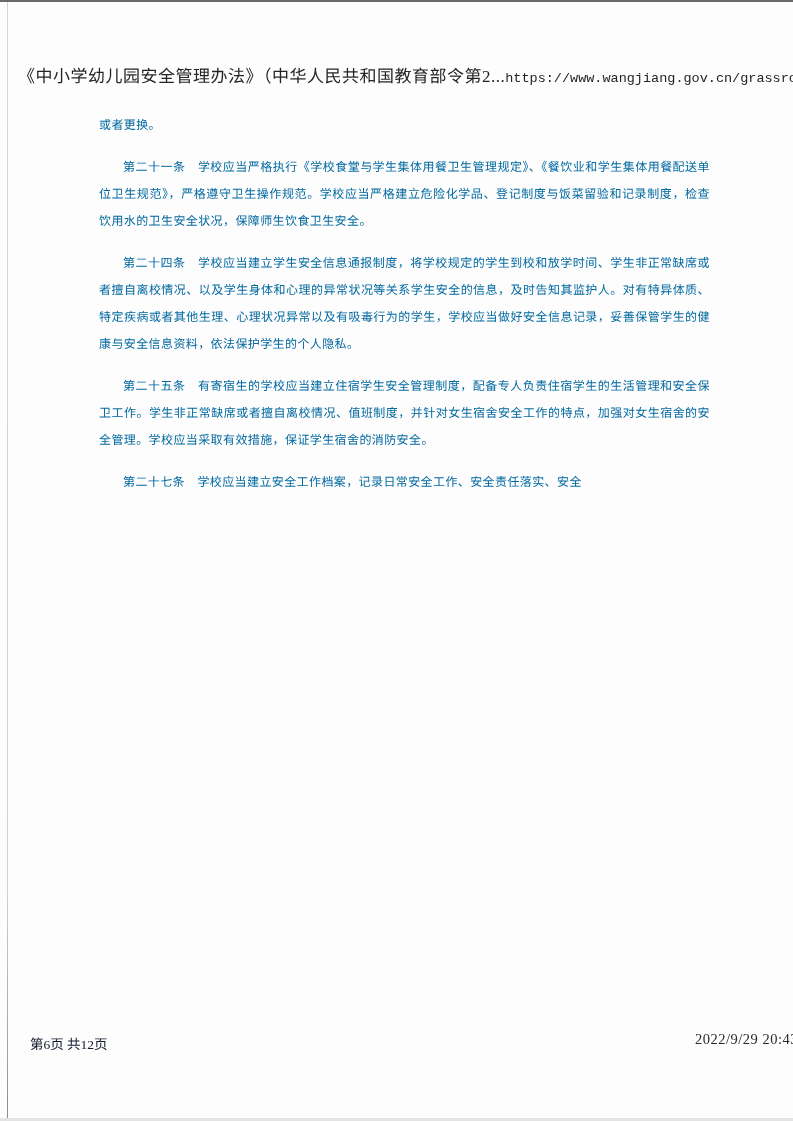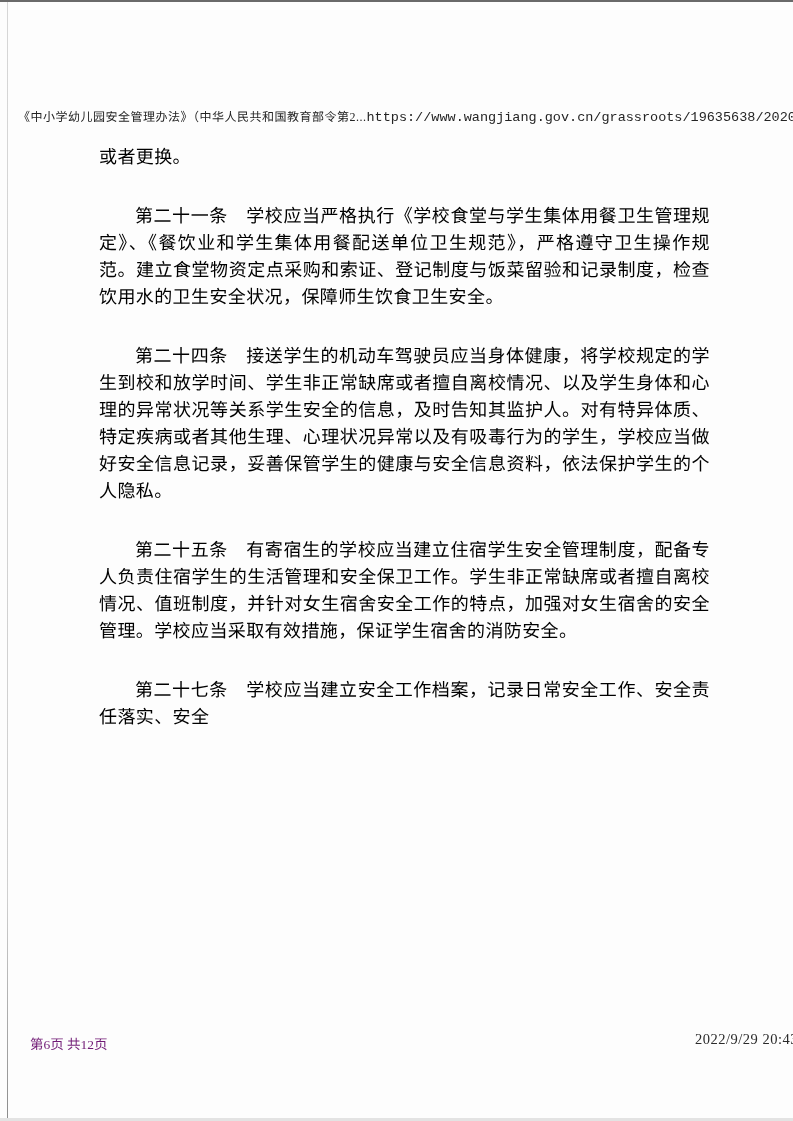--- a/index.html
+++ b/index.html
@@ -28,55 +28,53 @@
   }
   
   .header {
     position: absolute;
     top: 62px; left: 18px; right: 2px;
     display: flex;
     justify-content: space-between;
     align-items: baseline;
   }
   .header-title {
-    font-size: 12px;
+    font-size: 17px;
     letter-spacing: 0.5px;
     color: #242424;
     white-space: nowrap;
-    margin-top: 45px;
   }
   .header-url {
     font-family: "Liberation Mono", "DejaVu Sans Mono", monospace;
     font-size: 13.5px;
     color: #242424;
     white-space: nowrap;
   }
   
   .doc-body {
     position: absolute;
     top: 112px;
     left: 99px;
     width: 611px;
   }
   .para {
-    font-size: 18px;
+    font-size: 12px;
     line-height: 27px;
     letter-spacing: 0.4px;
     text-align: justify;
-    color: #000000;
+    color: #0369a1;
     margin-bottom: 15px;
-    margin-top: 32px;
   }
   .para.indent { text-indent: 2em; }
   
   .footer-left {
     position: absolute;
     left: 30px; top: 1033px;
     font-size: 13.5px;
-    color: #701a75;
+    color: #0f172a;
     white-space: nowrap;
   }
   .footer-right {
     position: absolute;
     right: -5px; top: 1031px;
     font-size: 14.5px;
     color: #2a2a2a;
     letter-spacing: 0.5px;
     white-space: nowrap;
   }
@@ -88,20 +86,20 @@
 <div class="scan-left-line"></div>
 <div class="scan-bottom-band"></div>
 
 <header class="header">
   <div class="header-title">《中小学幼儿园安全管理办法》（中华人民共和国教育部令第2...</div>
   <div class="header-url">https://www.wangjiang.gov.cn/grassroots/19635638/20207181...</div>
 </header>
 
 <main class="doc-body">
   <p class="para">或者更换。</p>
-  <p class="para indent">第二十一条　学校应当严格执行《学校食堂与学生集体用餐卫生管理规定》、《餐饮业和学生集体用餐配送单位卫生规范》，严格遵守卫生操作规范。建立食堂物资定点采购和索证、登记制度与饭菜留验和记录制度，检查饮用水的卫生安全状况，保障师生饮食卫生安全。</p>
-  <p class="para indent">第二十四条　接送学生的机动车驾驶员应当身体健康，将学校规定的学生到校和放学时间、学生非正常缺席或者擅自离校情况、以及学生身体和心理的异常状况等关系学生安全的信息，及时告知其监护人。对有特异体质、特定疾病或者其他生理、心理状况异常以及有吸毒行为的学生，学校应当做好安全信息记录，妥善保管学生的健康与安全信息资料，依法保护学生的个人隐私。</p>
+  <p class="para indent">第二十一条　学校应当严格执行《学校食堂与学生集体用餐卫生管理规定》、《餐饮业和学生集体用餐配送单位卫生规范》，严格遵守卫生操作规范。学校应当严格建立危险化学品、登记制度与饭菜留验和记录制度，检查饮用水的卫生安全状况，保障师生饮食卫生安全。</p>
+  <p class="para indent">第二十四条　学校应当建立学生安全信息通报制度，将学校规定的学生到校和放学时间、学生非正常缺席或者擅自离校情况、以及学生身体和心理的异常状况等关系学生安全的信息，及时告知其监护人。对有特异体质、特定疾病或者其他生理、心理状况异常以及有吸毒行为的学生，学校应当做好安全信息记录，妥善保管学生的健康与安全信息资料，依法保护学生的个人隐私。</p>
   <p class="para indent">第二十五条　有寄宿生的学校应当建立住宿学生安全管理制度，配备专人负责住宿学生的生活管理和安全保卫工作。学生非正常缺席或者擅自离校情况、值班制度，并针对女生宿舍安全工作的特点，加强对女生宿舍的安全管理。学校应当采取有效措施，保证学生宿舍的消防安全。</p>
   <p class="para indent">第二十七条　学校应当建立安全工作档案，记录日常安全工作、安全责任落实、安全</p>
 </main>
 
 <div class="footer-left">第6页 共12页</div>
 <div class="footer-right">2022/9/29 20:43</div>
 
 </body></html>

